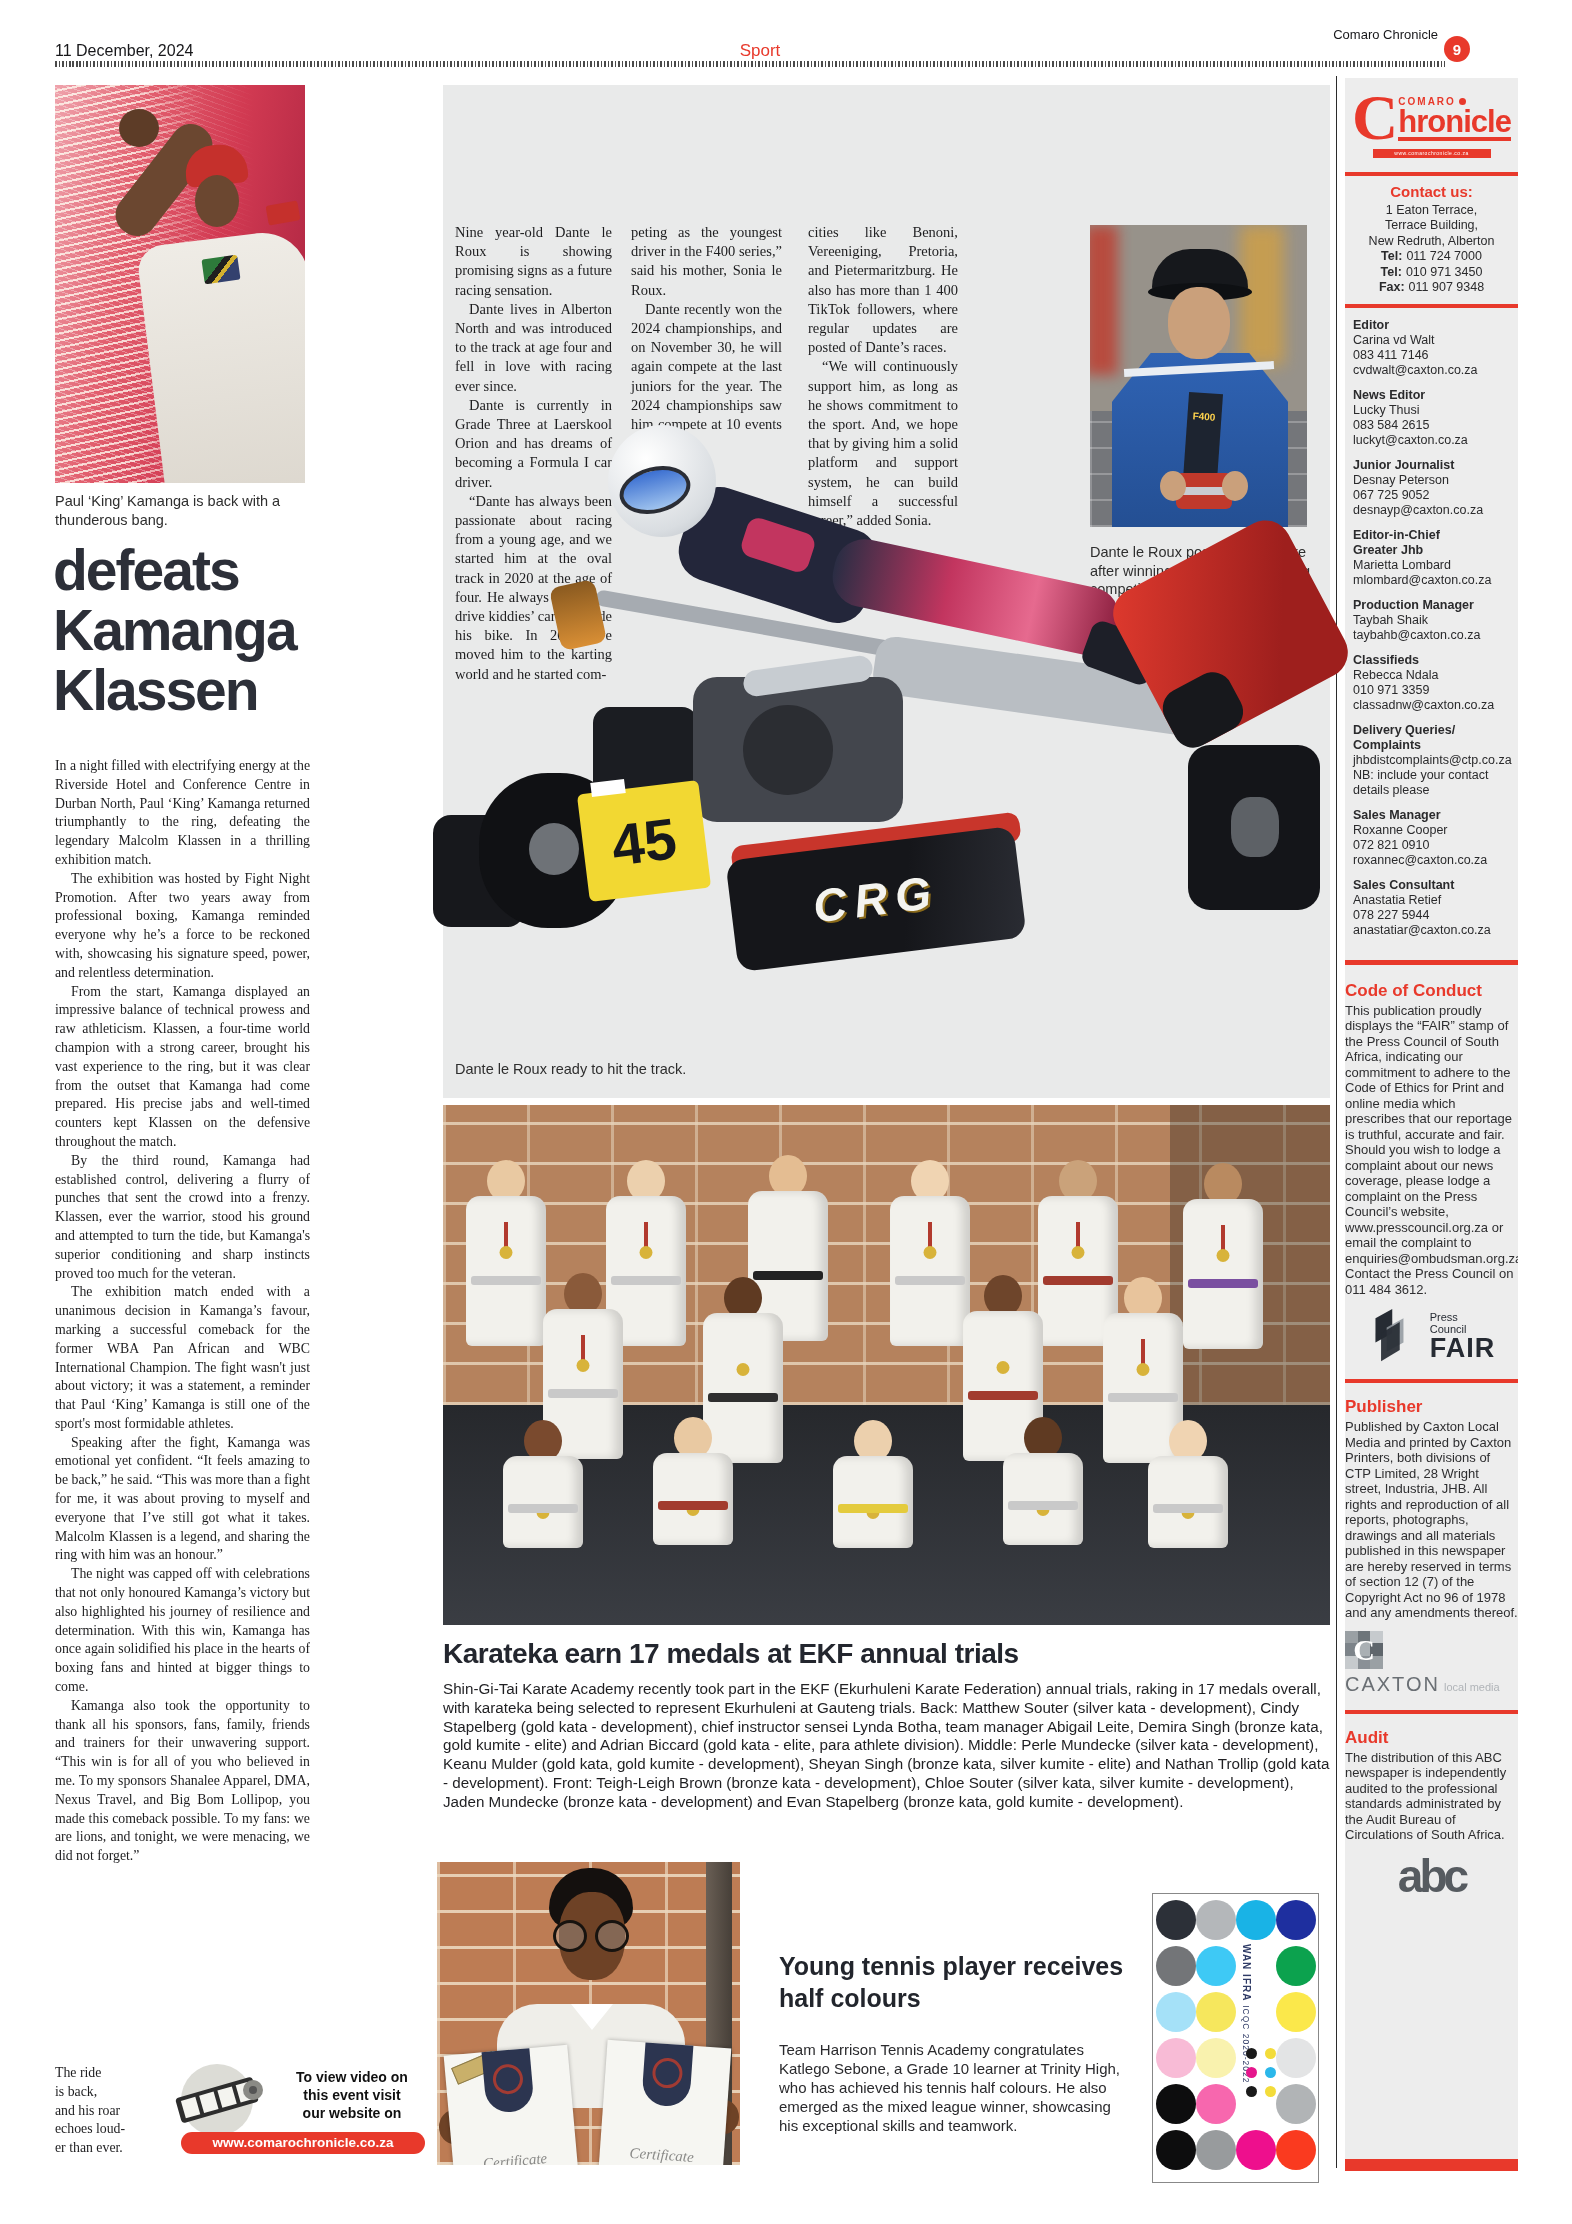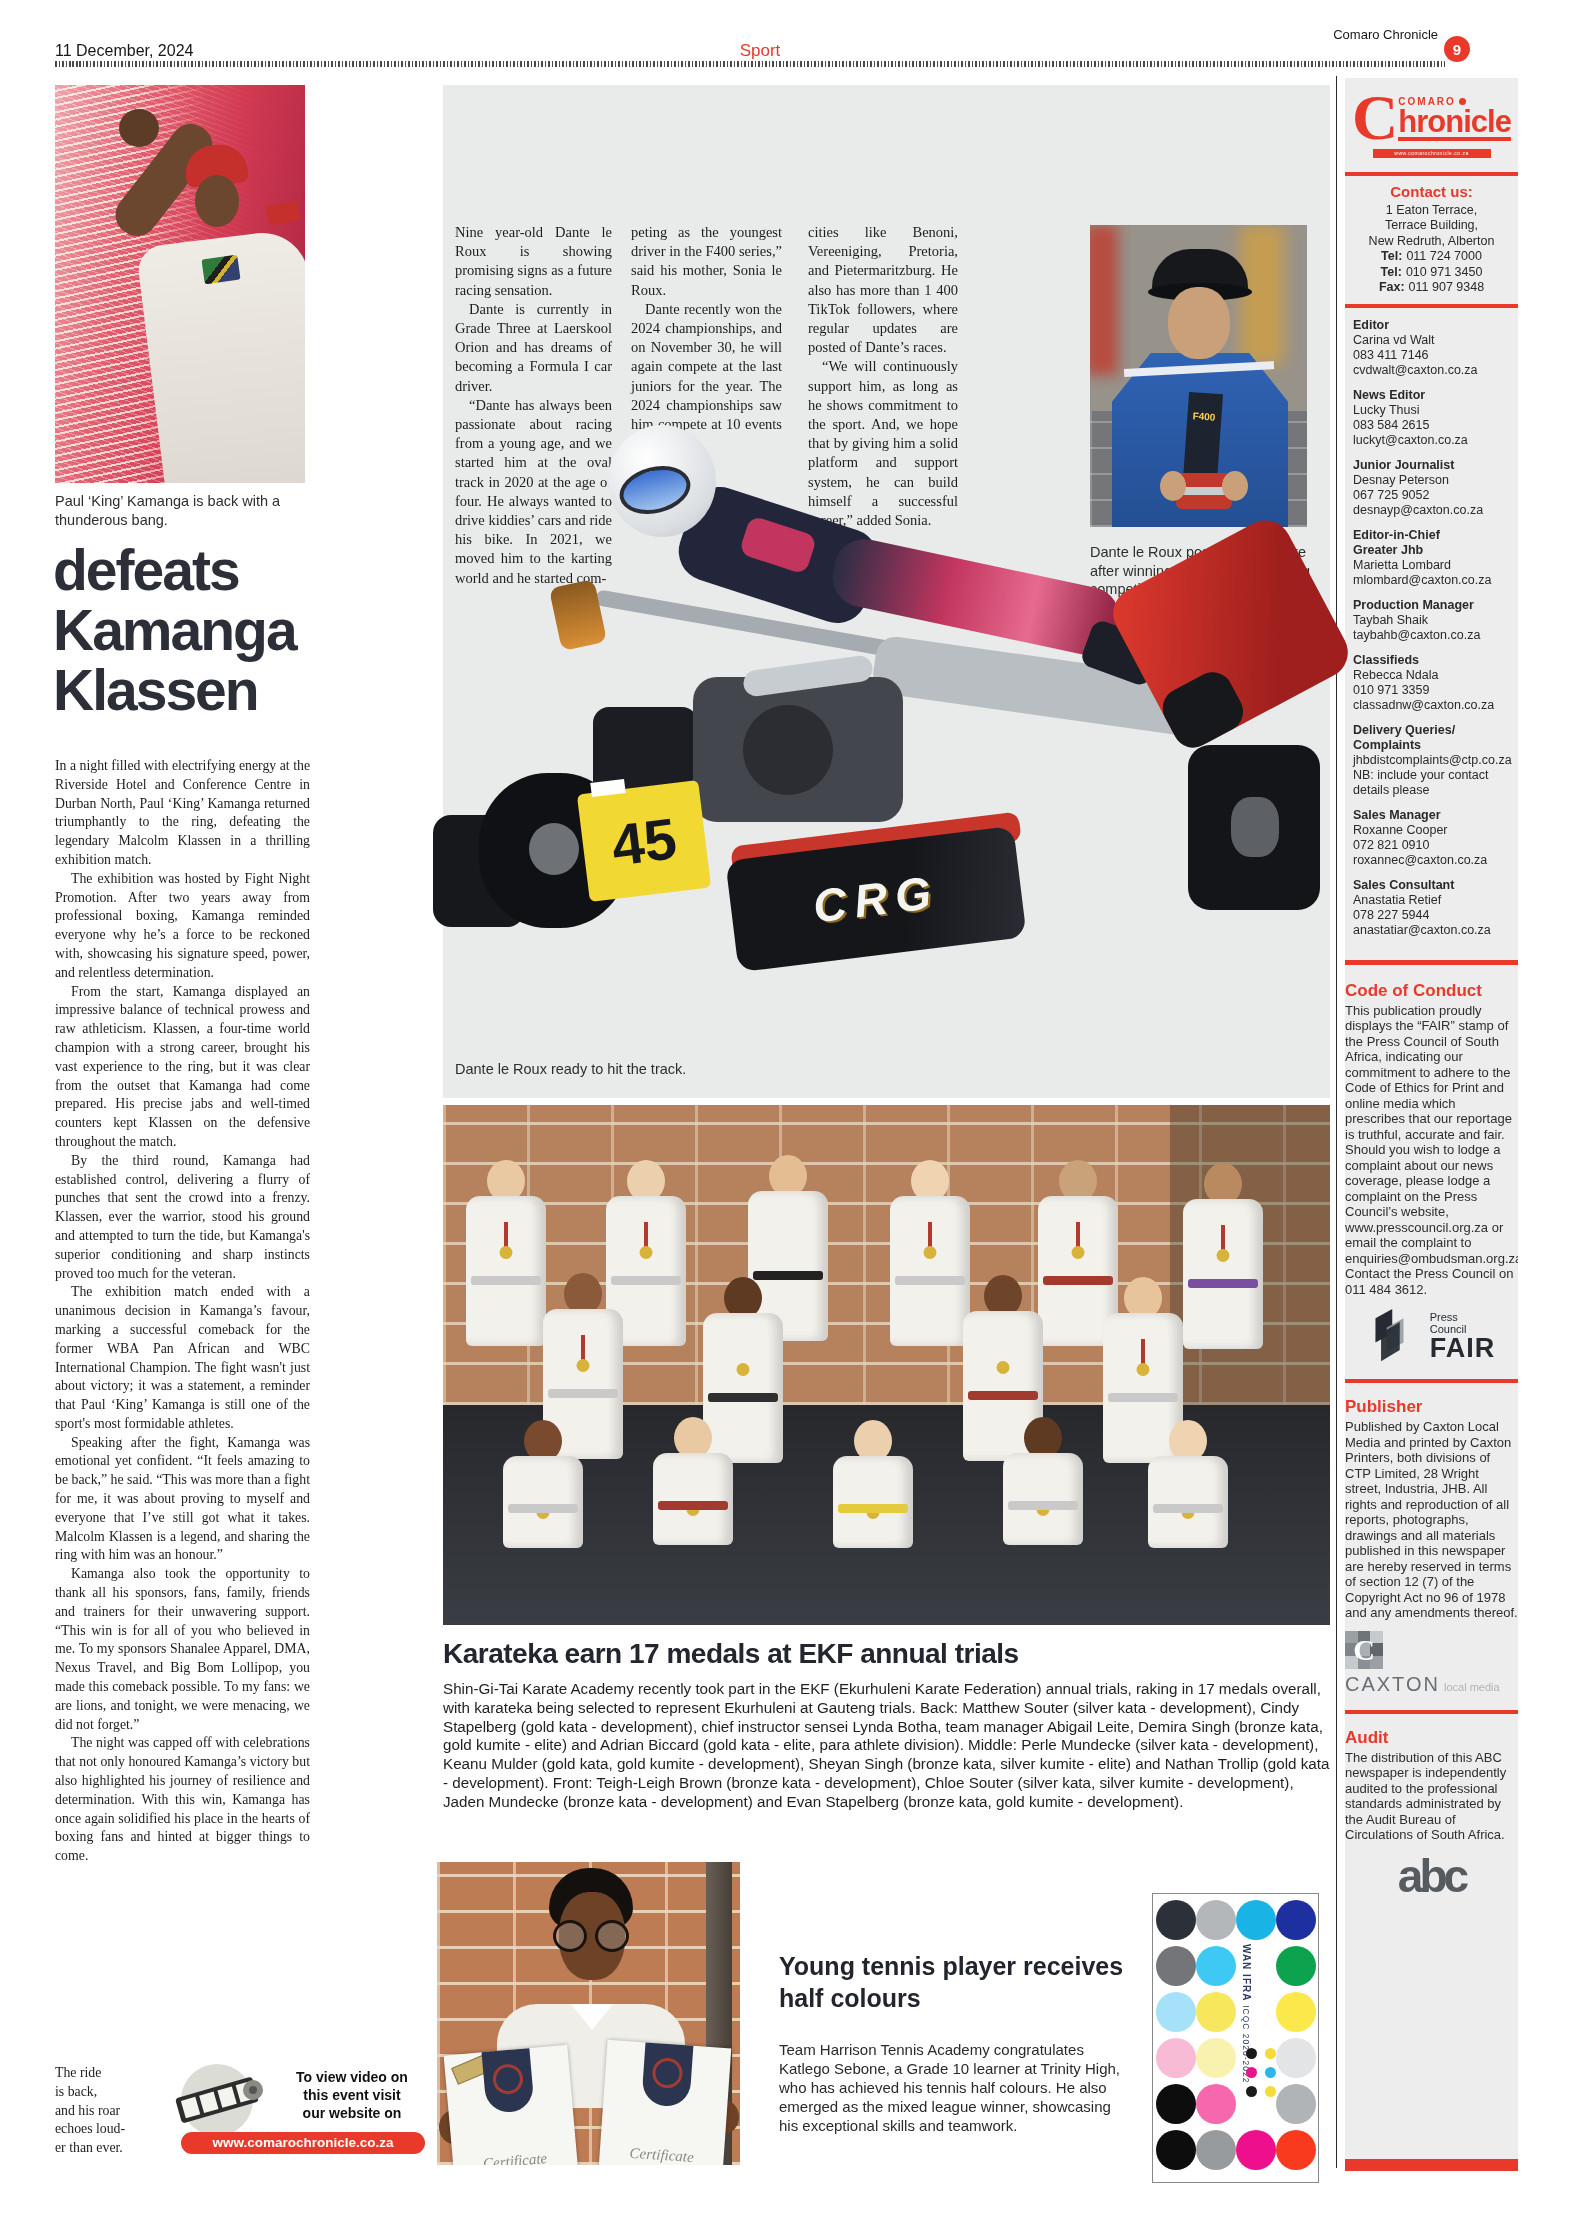--- a/index.html
+++ b/index.html
@@ -237,22 +237,22 @@
       <div>Klassen</div>
     </div>
   <div class="abs kam-body">
 
   <p>In a night filled with electrifying energy at the Riverside Hotel and Conference Centre in Durban North, Paul ‘King’ Kamanga returned triumphantly to the ring, defeating the legendary Malcolm Klassen in a thrilling exhibition match.</p>
       <p>The exhibition was hosted by Fight Night Promotion. After two years away from professional boxing, Kamanga reminded everyone why he’s a force to be reckoned with, showcasing his signature speed, power, and relentless determination.</p>
       <p>From the start, Kamanga displayed an impressive balance of technical prowess and raw athleticism. Klassen, a four-time world champion with a strong career, brought his vast experience to the ring, but it was clear from the outset that Kamanga had come prepared. His precise jabs and well-timed counters kept Klassen on the defensive throughout the match.</p>
       <p>By the third round, Kamanga had established control, delivering a flurry of punches that sent the crowd into a frenzy. Klassen, ever the warrior, stood his ground and attempted to turn the tide, but Kamanga's superior conditioning and sharp instincts proved too much for the veteran.</p>
       <p>The exhibition match ended with a unanimous decision in Kamanga’s favour, marking a successful comeback for the former WBA Pan African and WBC International Champion. The fight wasn't just about victory; it was a statement, a reminder that Paul ‘King’ Kamanga is still one of the sport's most formidable athletes.</p>
       <p>Speaking after the fight, Kamanga was emotional yet confident. “It feels amazing to be back,” he said. “This was more than a fight for me, it was about proving to myself and everyone that I’ve still got what it takes. Malcolm Klassen is a legend, and sharing the ring with him was an honour.”</p>
+      <p>The night was capped off with celebrations that not only honoured Kamanga’s victory but also highlighted his journey of resilience and determination. With this win, Kamanga has once again solidified his place in the hearts of boxing fans and hinted at bigger things to come.</p>
       <p>Kamanga also took the opportunity to thank all his sponsors, fans, family, friends and trainers for their unwavering support. “This win is for all of you who believed in me. To my sponsors Shanalee Apparel, DMA, Nexus Travel, and Big Bom Lollipop, you made this comeback possible. To my fans: we are lions, and tonight, we were menacing, we did not forget.”</p>
-      <p>The night was capped off with celebrations that not only honoured Kamanga’s victory but also highlighted his journey of resilience and determination. With this win, Kamanga has once again solidified his place in the hearts of boxing fans and hinted at bigger things to come.</p>
     </div>
   <div class="abs endblock">
     <div class="lion">
 
     <div>The ride</div>
         <div>is back,</div>
         <div>and his roar</div>
         <div>echoes loud-</div>
         <div>er than ever.</div>
       </div>
@@ -276,20 +276,21 @@
         <div>this event visit</div>
         <div>our website on</div>
       </div>
     <div class="promo-pill">www.comarochronicle.co.za</div>
   </div>
 
   <div class="abs panel">
     <div class="gk-col gk-c1">
 
     <p>Nine year-old Dante le Roux is showing promising signs as a future racing sensation.</p>
+        <p>Dante lives in Alberton North and was introduced to the track at age four and fell in love with racing ever since.</p>
         <p>Dante is currently in Grade Three at Laerskool Orion and has dreams of becoming a Formula I car driver.</p>
         <p>“Dante has always been passionate about racing from a young age, and we started him at the oval track in 2020 at the age of four. He always wanted to drive kiddies’ cars and ride his bike. In 2021, we moved him to the karting world and he started com-</p>
       </div>
     <div class="gk-col gk-c2">
 
     <p>peting as the youngest driver in the F400 series,” said his mother, Sonia le Roux.</p>
         <p>Dante recently won the 2024 championships, and on November 30, he will again compete at the last juniors for the year. The 2024 championships saw him compete at 10 events in</p>
       </div>
     <div class="gk-col gk-c3">
 

